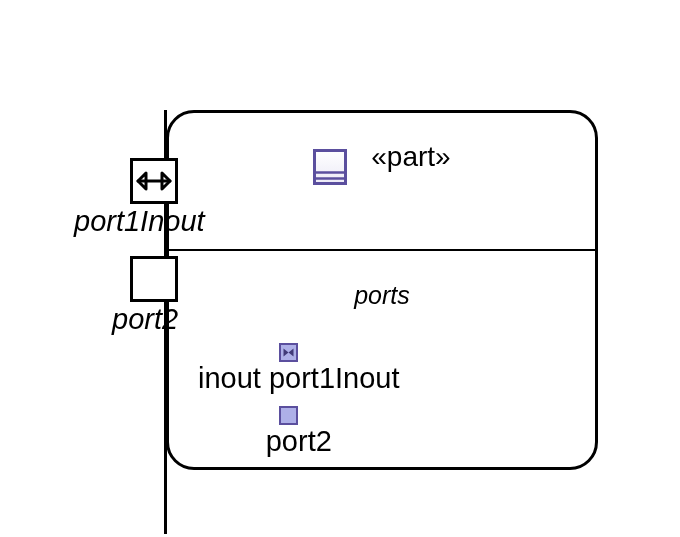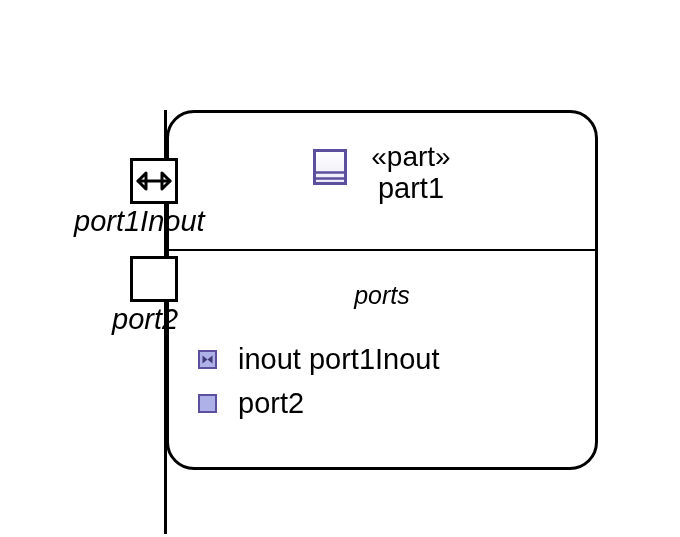--- a/index.html
+++ b/index.html
@@ -115,21 +115,21 @@
     position: absolute;
     top: 92px;
     left: 32px;
     display: flex;
     flex-direction: column;
     gap: 11px;
   }
 
   .port-row {
     display: flex;
-    flex-direction: row;
+    flex-direction: column;
     align-items: center;
   }
 
   .port-list-icon {
     width: 19px;
     height: 19px;
     flex: 0 0 auto;
     margin-right: 21px;
   }
 
@@ -214,21 +214,20 @@
               </linearGradient>
             </defs>
             <rect x="1.5" y="1.5" width="31" height="33" fill="url(#pgrad)" stroke="#5b4f9e" stroke-width="3"></rect>
             <line x1="1.5" y1="23.5" x2="32.5" y2="23.5" stroke="#5b4f9e" stroke-width="2.5"></line>
             <line x1="1.5" y1="29.5" x2="32.5" y2="29.5" stroke="#5b4f9e" stroke-width="2.5"></line>
           </svg>
         </span>
 
         <span class="header-titles">
           <span class="stereotype">«part»</span>
-          <span class="part-name">part1</span>
         </span>
 
       </div>
     </div>
 
   </div>
 
   <div class="compartment-divider"></div>
 
   <div class="ports-compartment">

